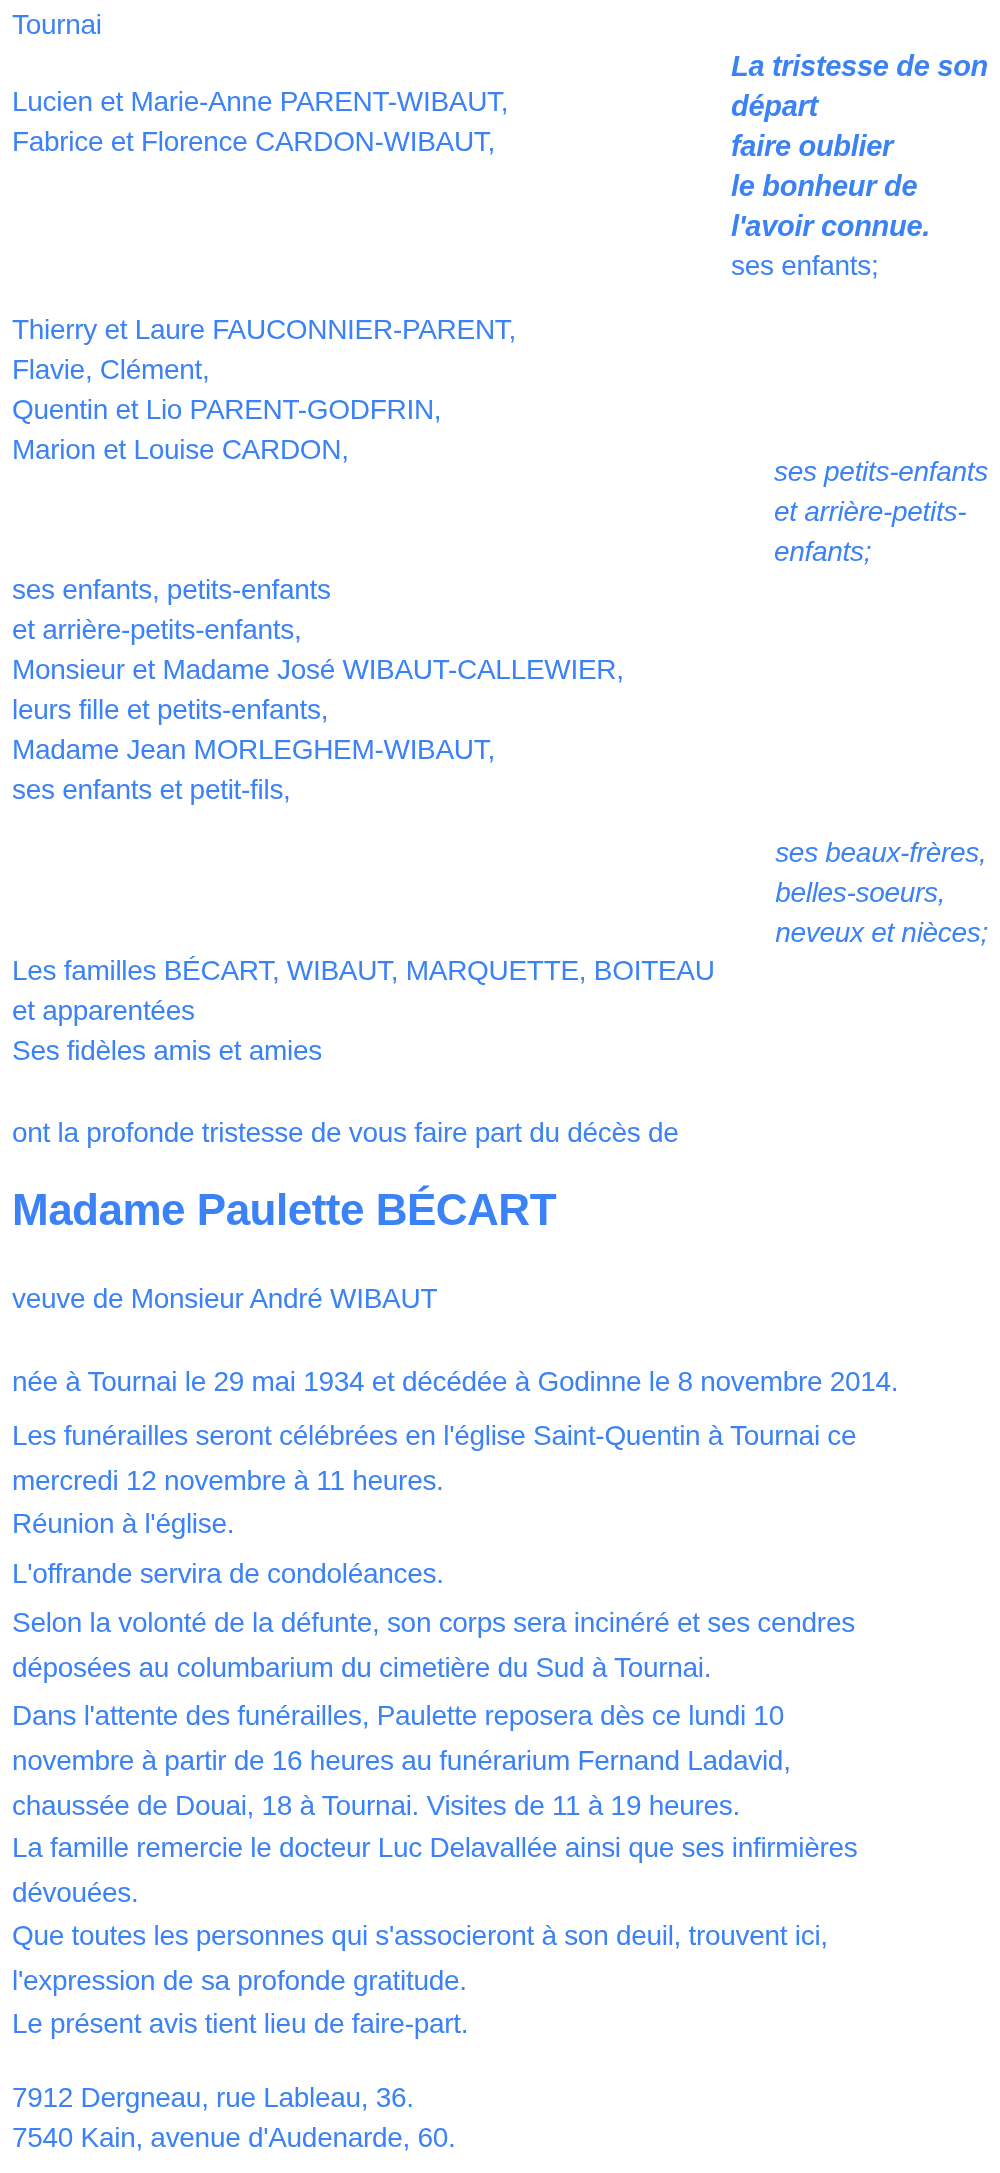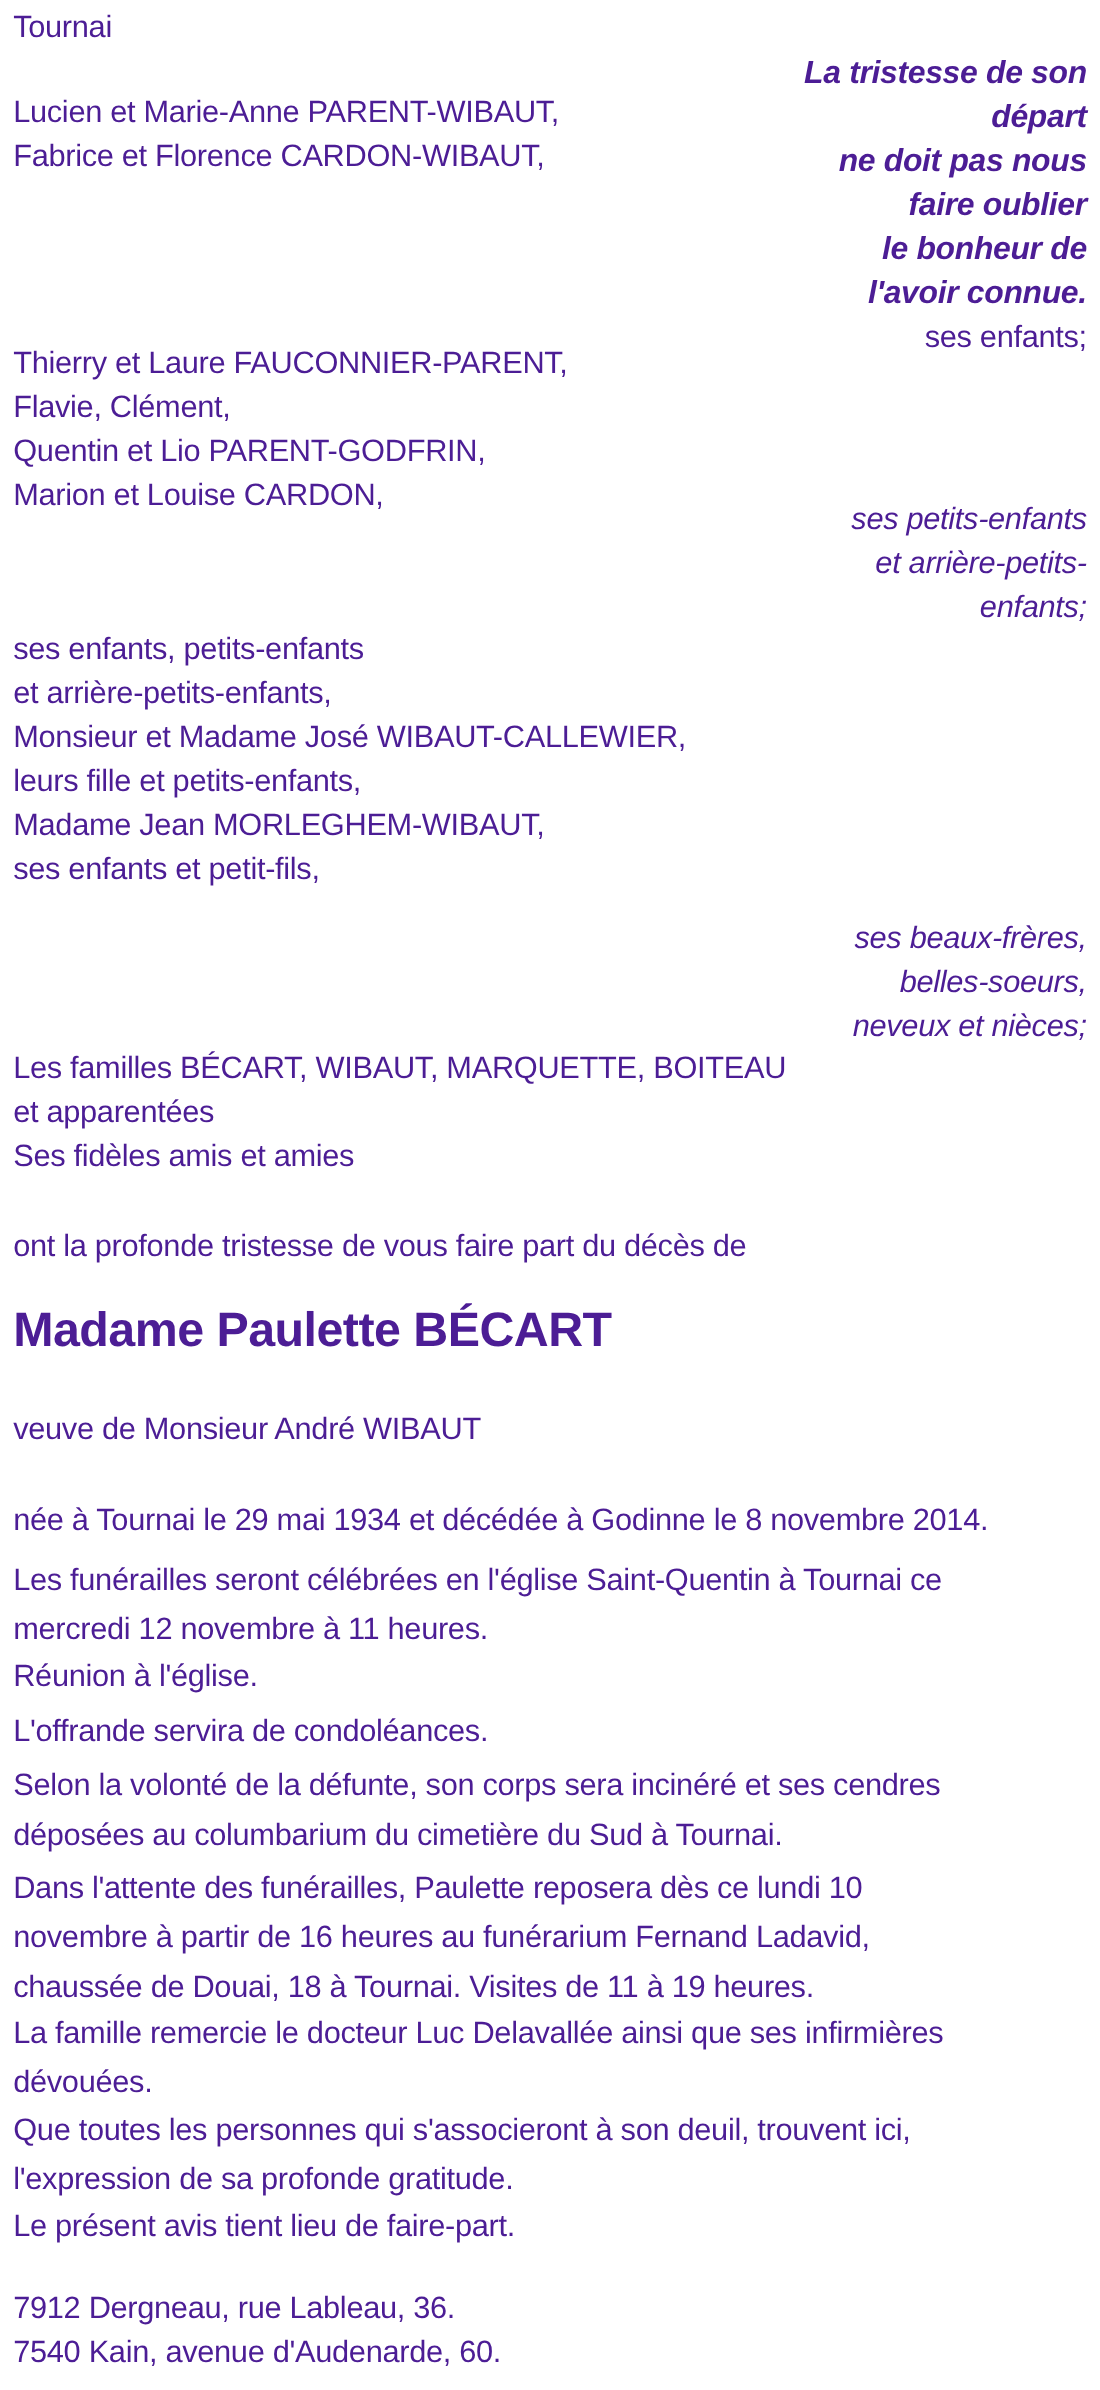--- a/index.html
+++ b/index.html
@@ -7,27 +7,27 @@
     padding: 0;
     background: #ffffff;
   }
   .page {
     position: relative;
     width: 1000px;
     height: 2173px;
     background: #ffffff;
     font-family: "Liberation Sans", sans-serif;
     font-size: 28px;
-    color: #4c1d95;
+    color: #3b82f6;
     overflow: hidden;
     letter-spacing: -0.3px;
   }
   .abs { position: absolute; white-space: nowrap; }
   .left  { left: 12px;  text-align: left; }
-  .right { right: 12px; text-align: right; }
+  .right { right: 12px; }
   .names { line-height: 40px; }
   .para  { line-height: 45px; }
   .relation {
     font-style: italic;
     line-height: 40px;
   }
   .quote {
     font-style: italic;
     font-weight: bold;
     font-size: 29px;
@@ -50,21 +50,20 @@
 <body>
 
 <div class="page">
 
   <div class="abs left names" style="top:5px">Tournai</div>
 
   <div class="abs right" style="top:46px">
     <div class="quote">
         <div>La tristesse de son</div>
         <div>départ</div>
-        <div>ne doit pas nous</div>
         <div>faire oublier</div>
         <div>le bonheur de</div>
         <div>l'avoir connue.</div>
       </div>
     <div class="quote-signature" style="">ses enfants;</div>
   </div>
 
   <div class="abs left names" style="top:82px">
       <div>Lucien et Marie-Anne PARENT-WIBAUT,</div>
       <div>Fabrice et Florence CARDON-WIBAUT,</div>

